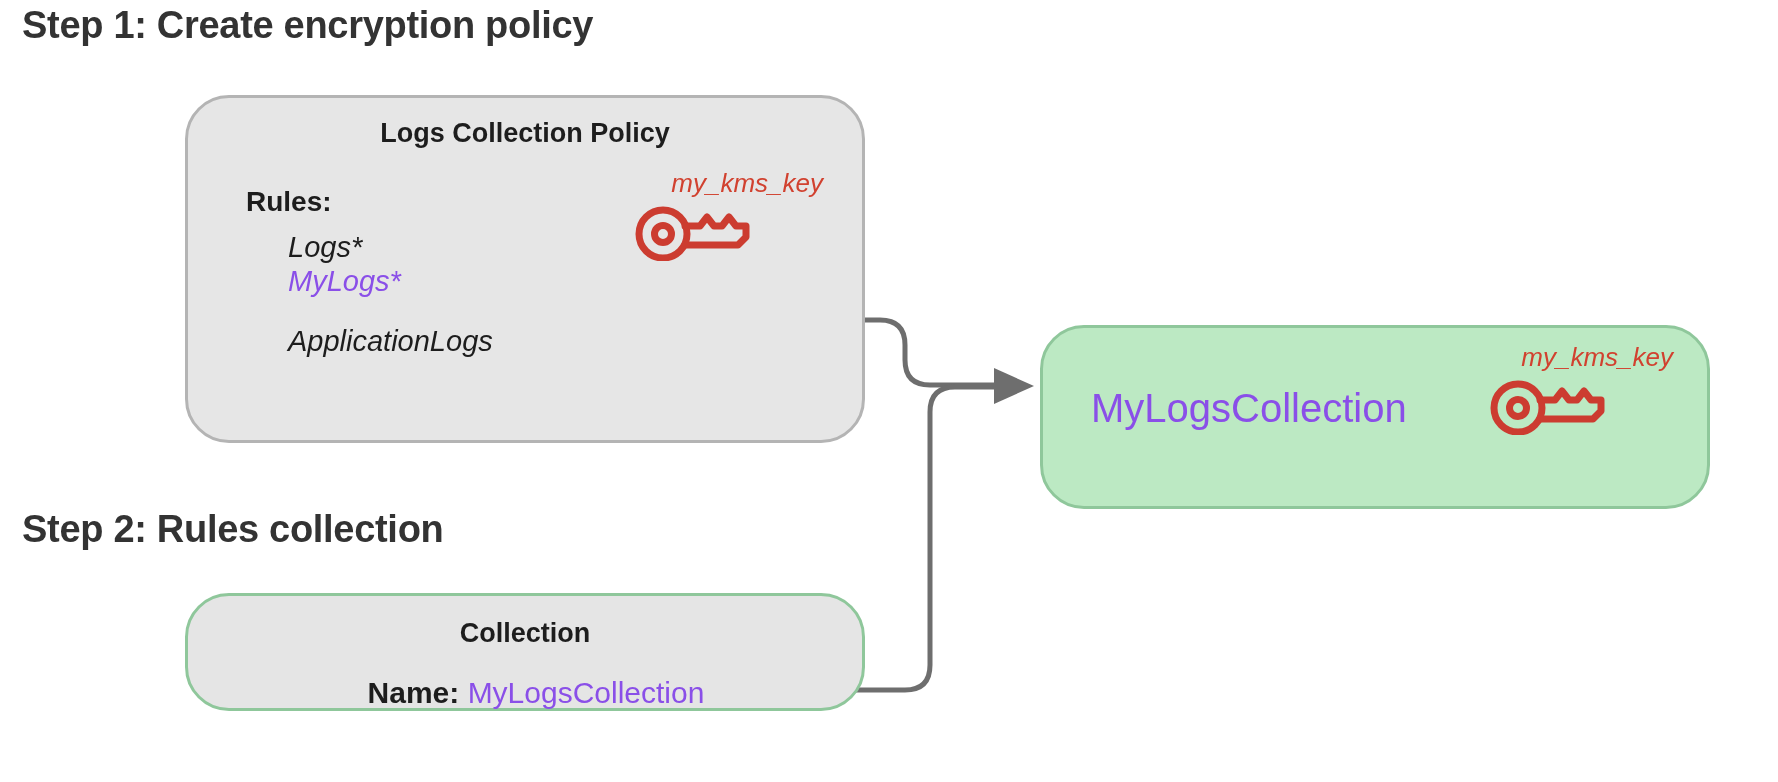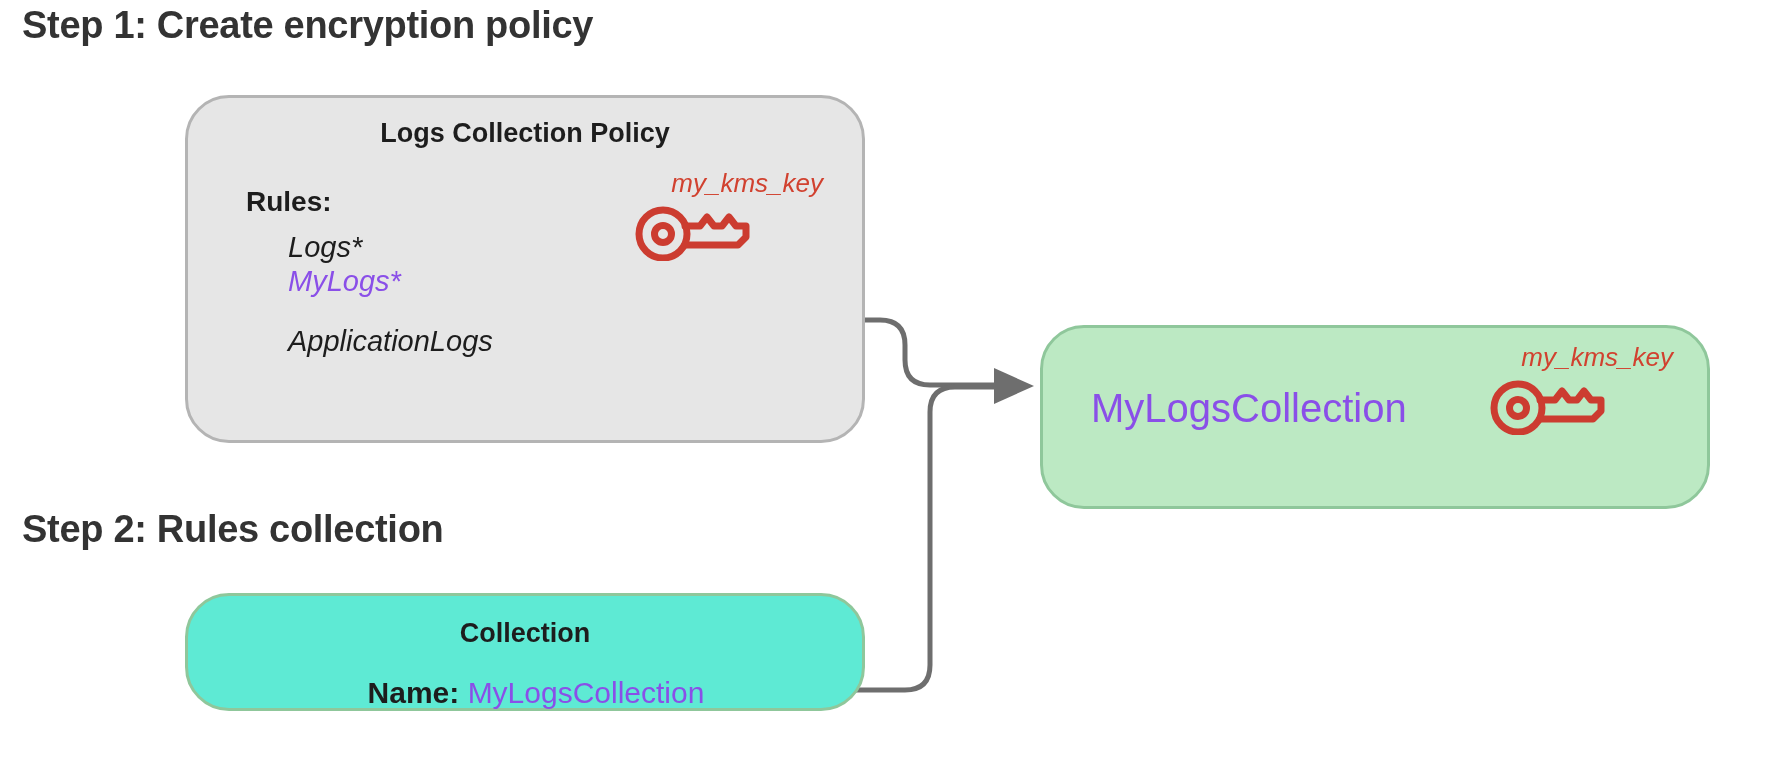--- a/index.html
+++ b/index.html
@@ -45,21 +45,21 @@
     width: 680px;
     height: 348px;
     background: #e6e6e6;
     border: 3px solid #b4b4b4;
   }
   #collection-box {
     left: 185px;
     top: 593px;
     width: 680px;
     height: 118px;
-    background: #5eead4;
+    background: #e5e5e5;
     border: 3px solid #8fc79b;
   }
   #matched-box {
     left: 1040px;
     top: 325px;
     width: 670px;
     height: 184px;
     background: #bce9c3;
     border: 3px solid #8fc79b;
   }

